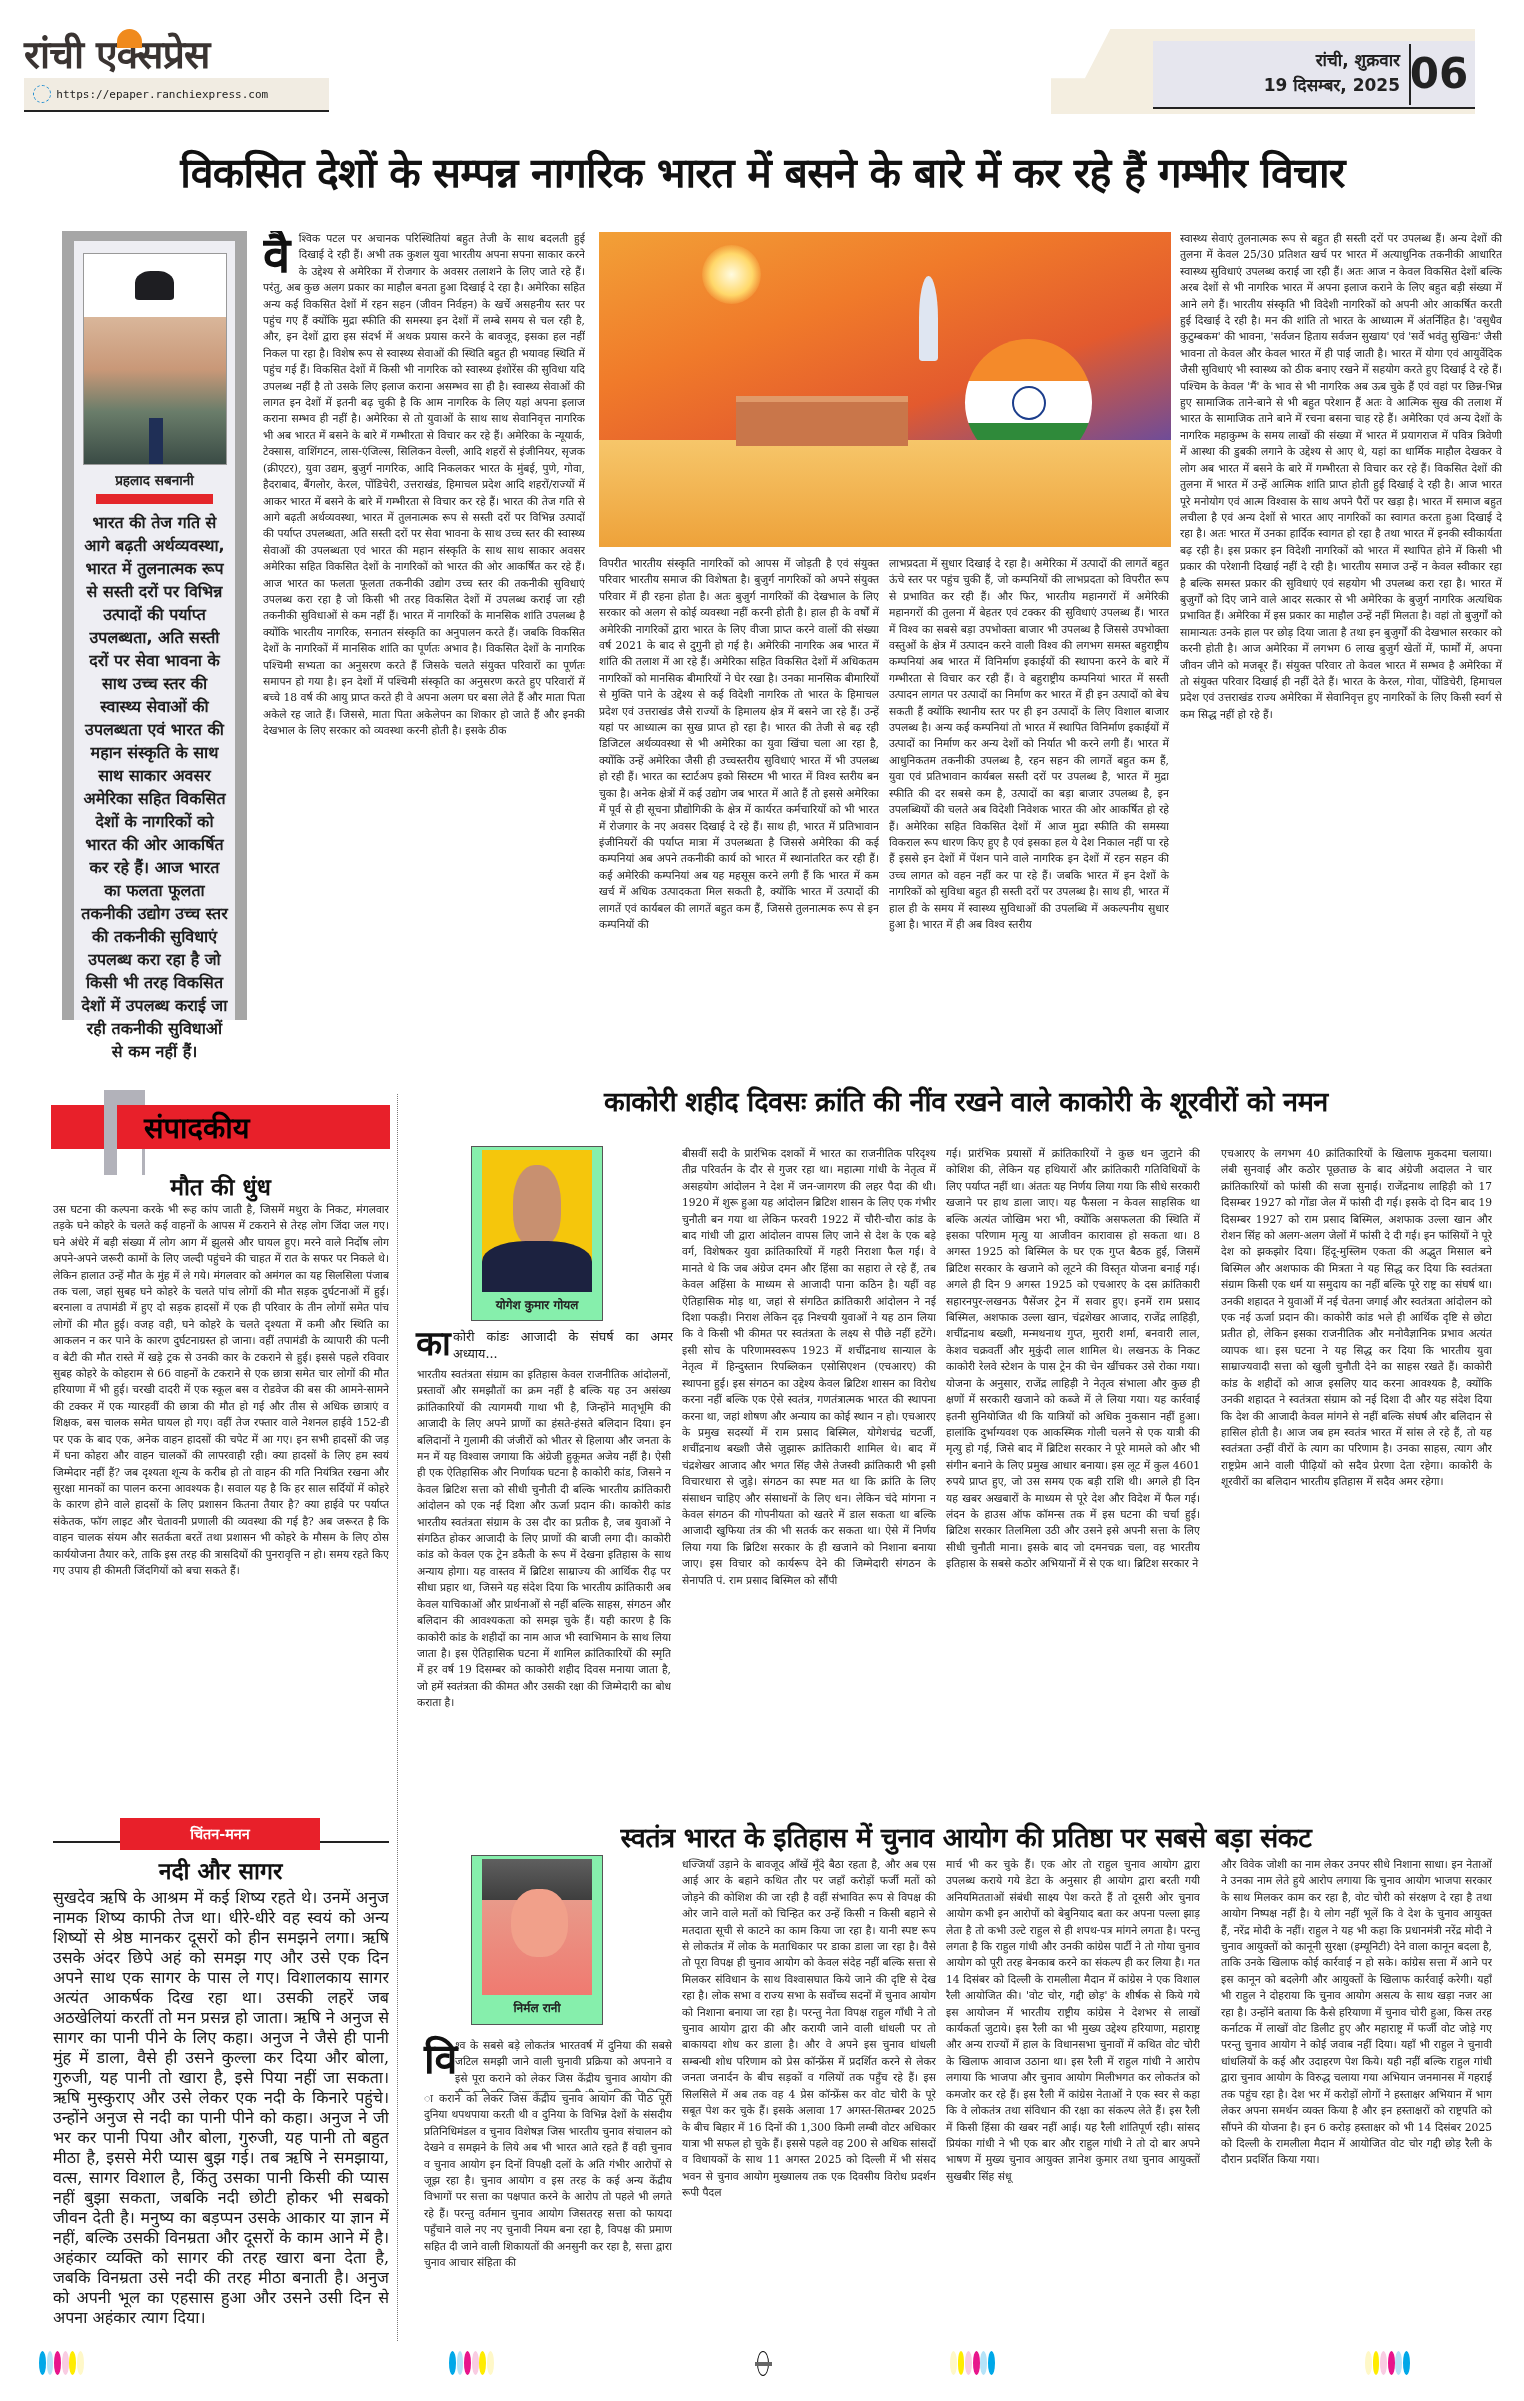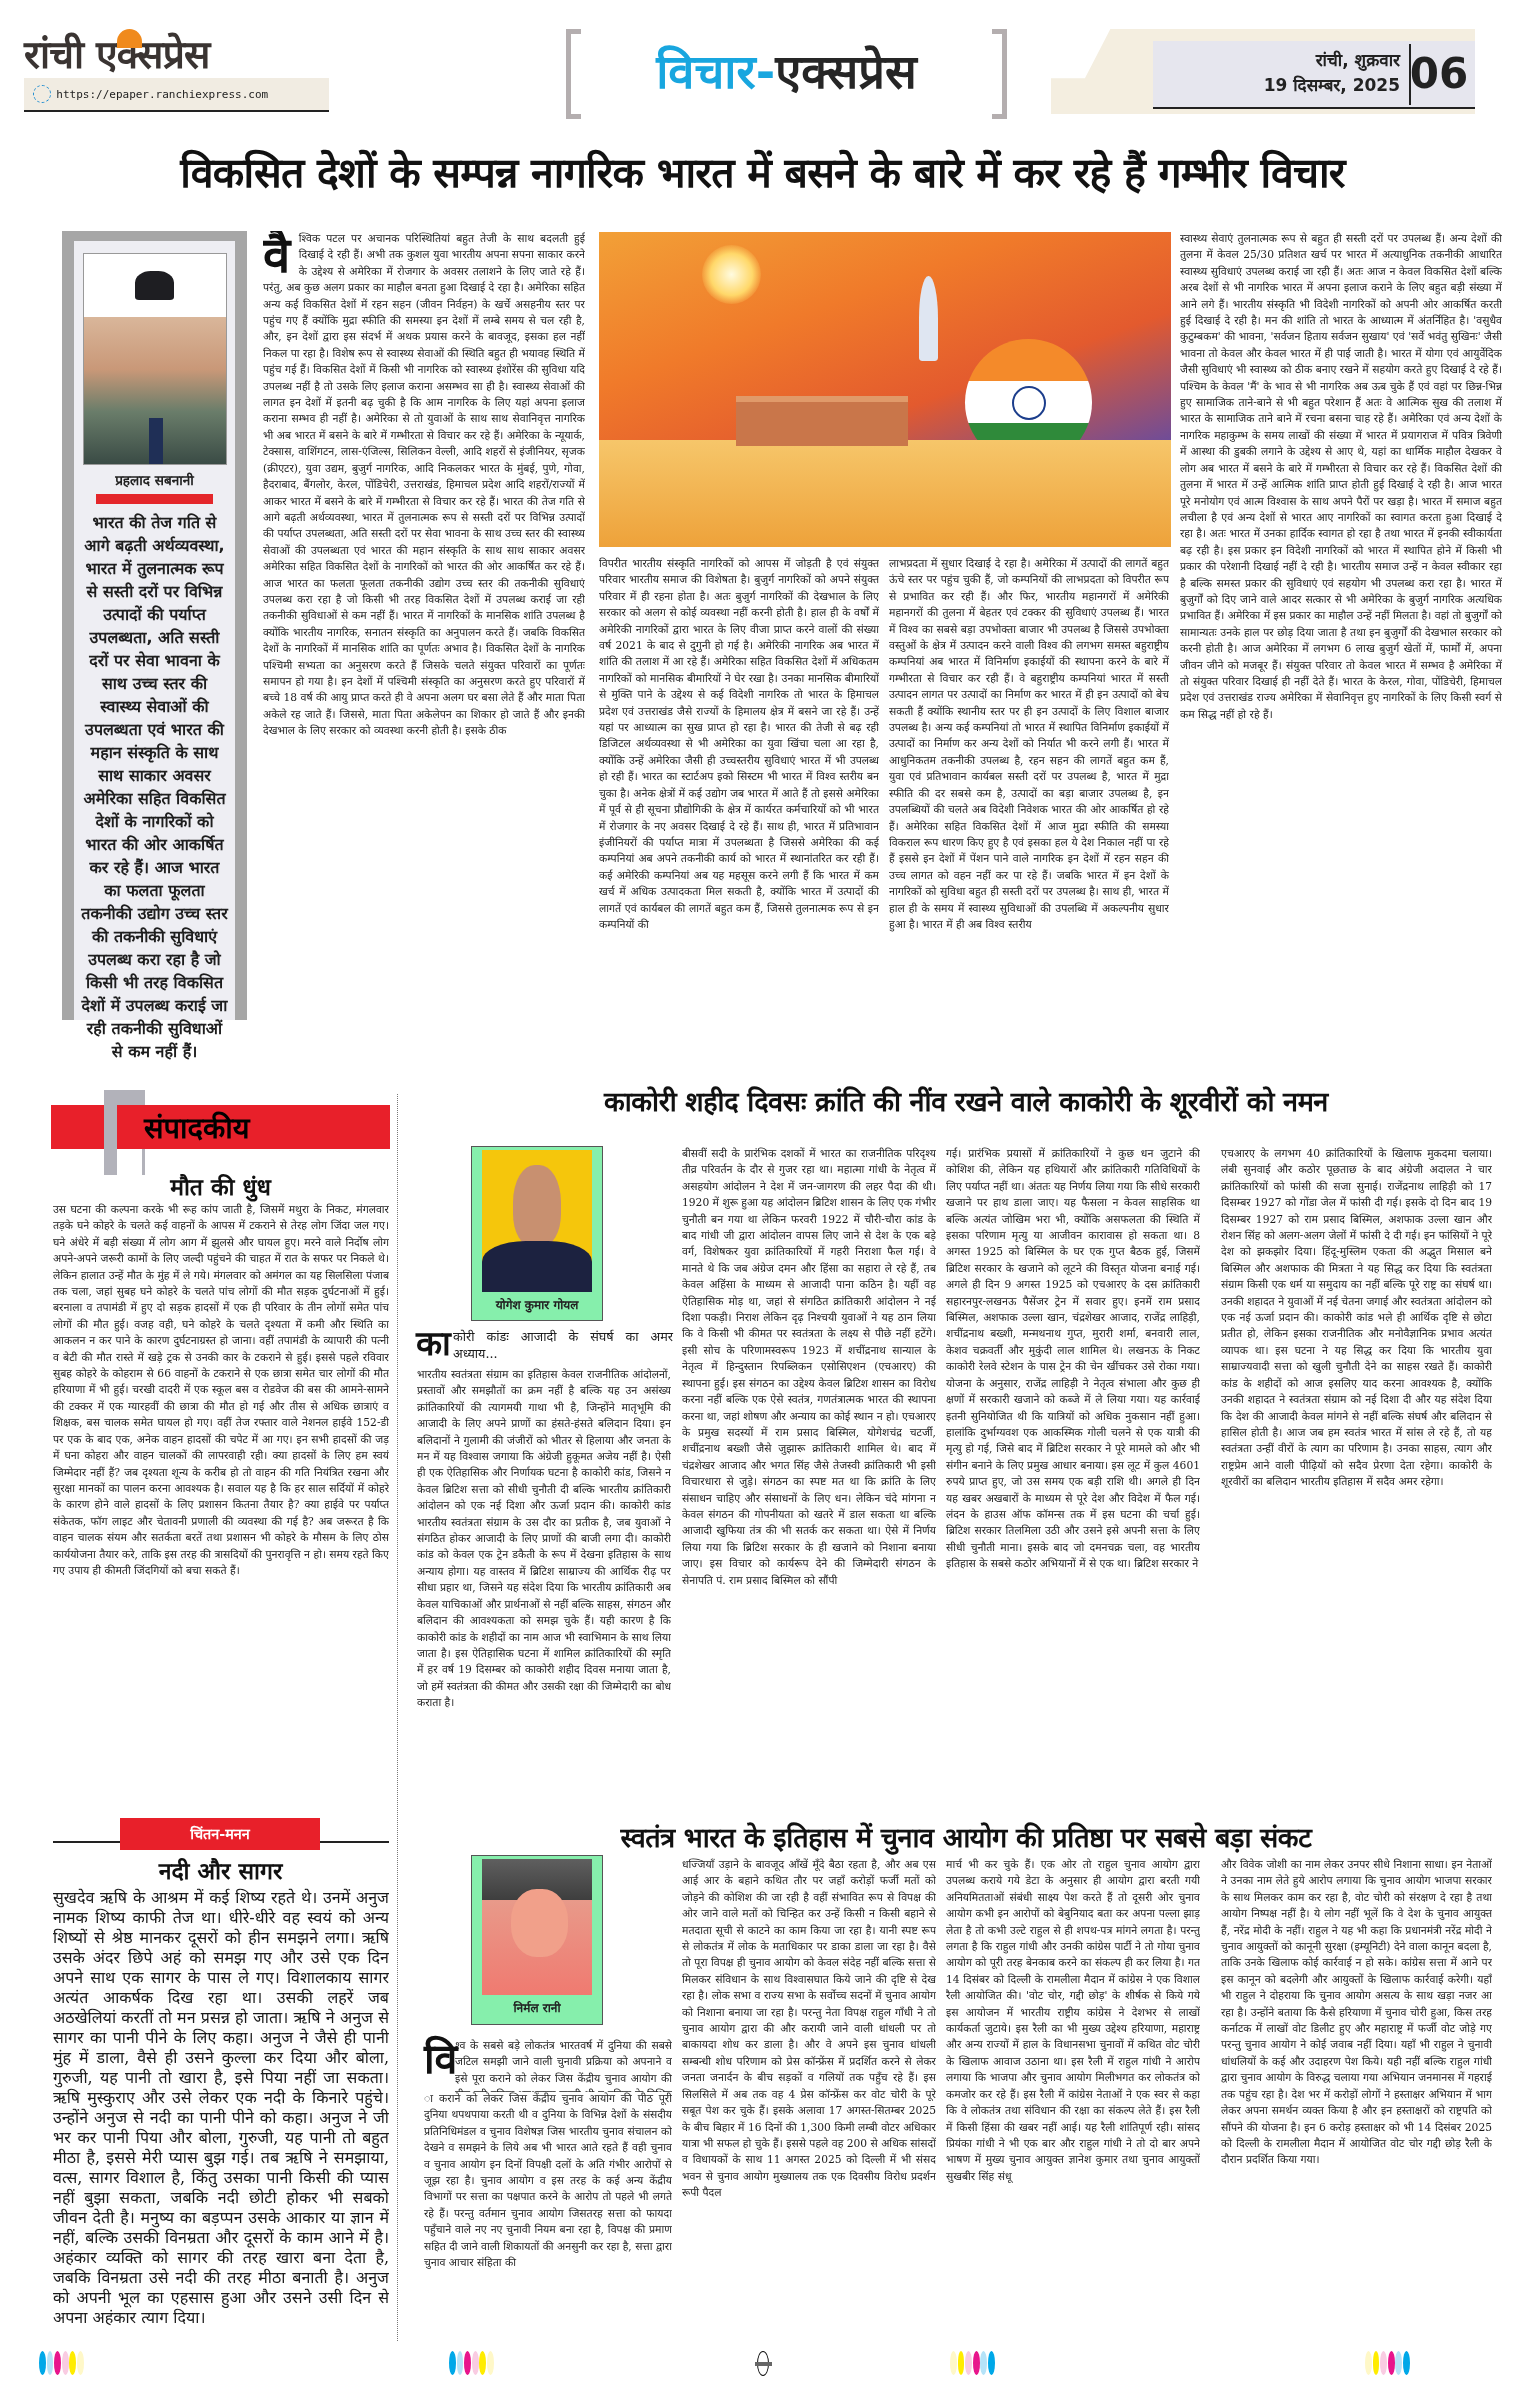--- a/index.html
+++ b/index.html
@@ -99,27 +99,20 @@
 <div class="masthead">
   <div class="logo-block">
     <div class="logo-sun"></div>
     <div class="logo-text">रांची एक्सप्रेस</div>
   </div>
   <div class="url-bar">
     <span class="url-icon"></span>
     <span class="url-text">https://epaper.ranchiexpress.com</span>
   </div>
 
-  <div class="section-title-wrap">
-    <div class="bracket left"></div>
-    <div class="bracket right"></div>
-    <div class="section-title">
-      <span class="part1">विचार</span><span class="dash">-</span><span class="part2">एक्सप्रेस</span>
-    </div>
-  </div>
 
   <div class="dateline">
     <div class="date-bg"></div>
     <div class="date-box">
       <div class="date-lines">
         <div>रांची, शुक्रवार</div>
         <div>19 दिसम्बर, 2025</div>
       </div>
       <div class="date-sep"></div>
       <div class="page-num">06</div>

